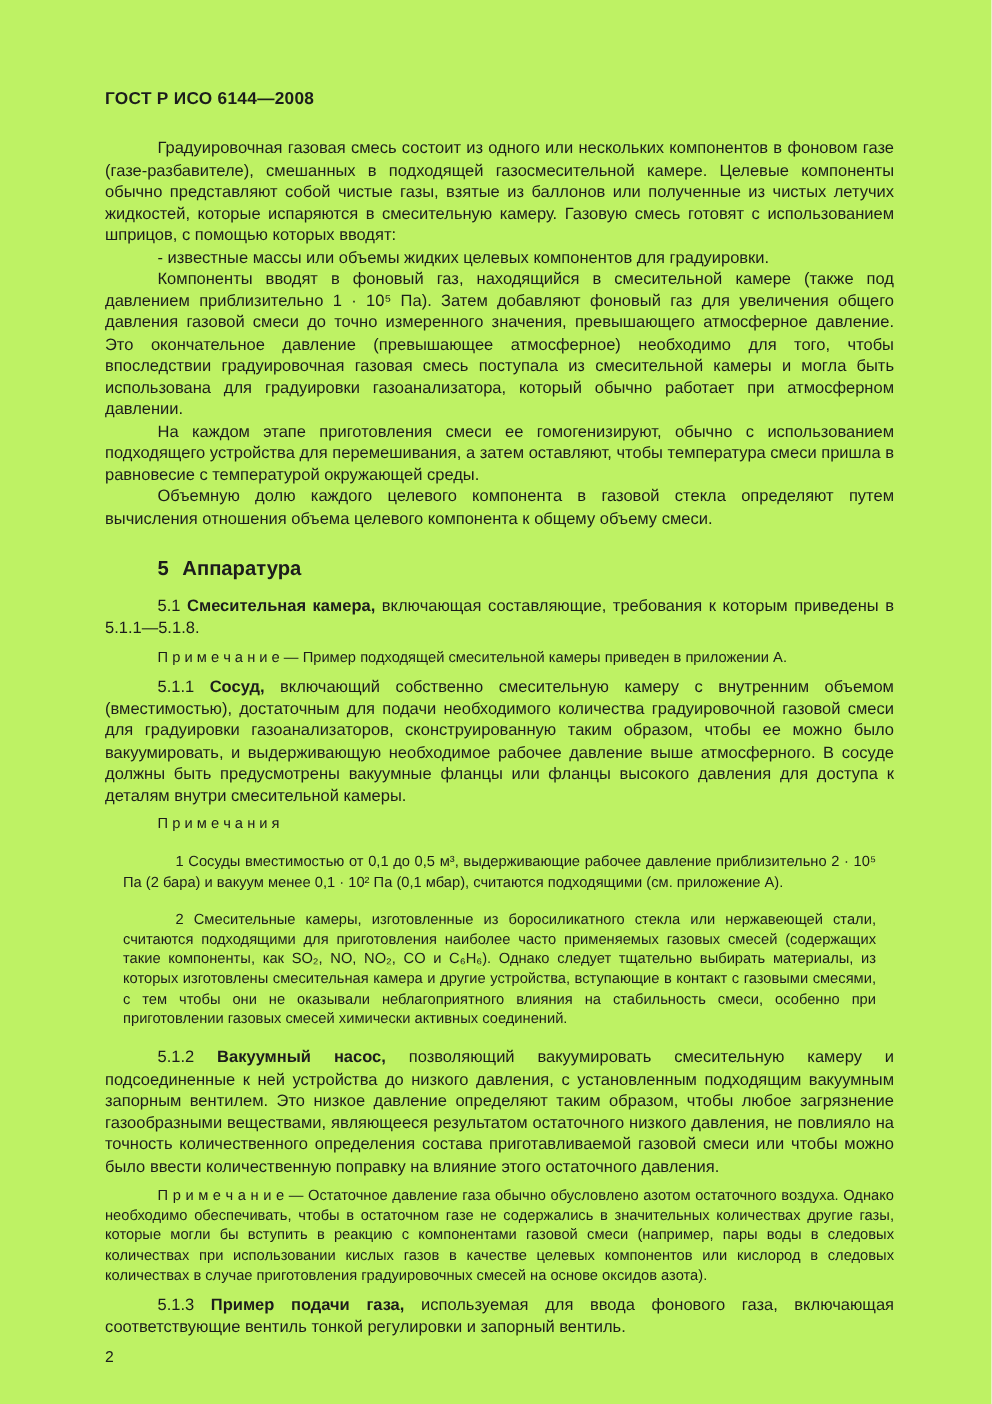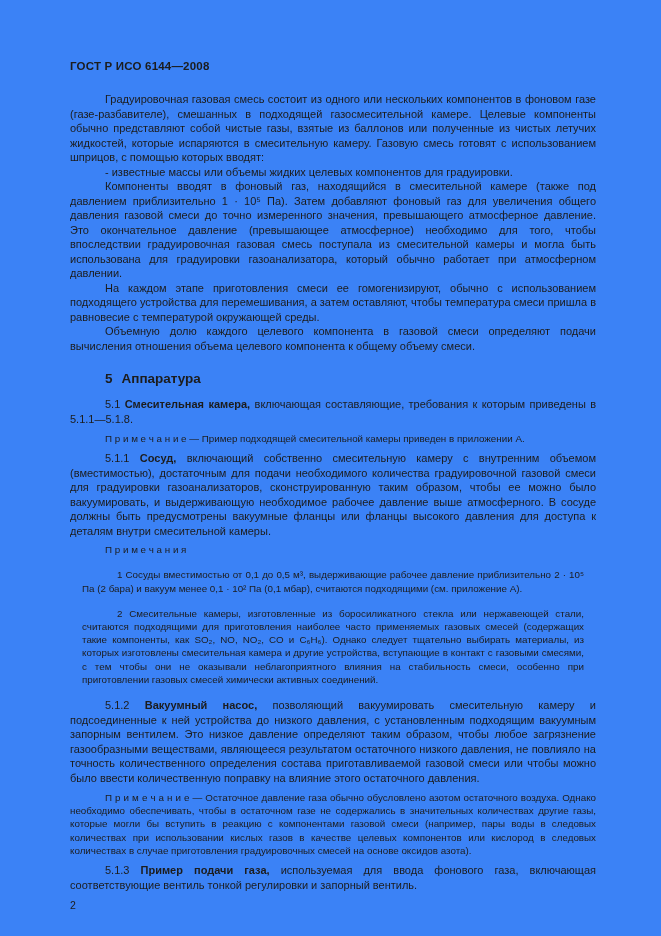--- a/index.html
+++ b/index.html
@@ -4,21 +4,21 @@
 <style>
   html, body {
     margin: 0;
     padding: 0;
     background: #ffffff;
   }
   .page {
     position: relative;
     width: 661px;
     height: 936px;
-    background: #3b82f6;
+    background: #bef264;
     font-family: "Liberation Sans", "DejaVu Sans", sans-serif;
     color: #1c1c1c;
     box-sizing: border-box;
     padding: 60px 65px 0 70px;
     overflow: hidden;
   }
   .doc-header {
     font-size: 11.5px;
     font-weight: bold;
     letter-spacing: 0.2px;
@@ -72,21 +72,21 @@
 
 <div class="page">
 
   <div class="doc-header">ГОСТ Р ИСО 6144—2008</div>
 
 
   <p class="body">Градуировочная газовая смесь состоит из одного или нескольких компонентов в фоновом газе (газе-разбавителе), смешанных в подходящей газосмесительной камере. Целевые компоненты обычно представляют собой чистые газы, взятые из баллонов или полученные из чистых летучих жидкостей, которые испаряются в смесительную камеру. Газовую смесь готовят с использованием шприцов, с помощью которых вводят:</p>
   <p class="body">- известные массы или объемы жидких целевых компонентов для градуировки.</p>
   <p class="body">Компоненты вводят в фоновый газ, находящийся в смесительной камере (также под давлением приблизительно 1 · 10⁵ Па). Затем добавляют фоновый газ для увеличения общего давления газовой смеси до точно измеренного значения, превышающего атмосферное давление. Это окончательное давление (превышающее атмосферное) необходимо для того, чтобы впоследствии градуировочная газовая смесь поступала из смесительной камеры и могла быть использована для градуировки газоанализатора, который обычно работает при атмосферном давлении.</p>
   <p class="body">На каждом этапе приготовления смеси ее гомогенизируют, обычно с использованием подходящего устройства для перемешивания, а затем оставляют, чтобы температура смеси пришла в равновесие с температурой окружающей среды.</p>
-  <p class="body">Объемную долю каждого целевого компонента в газовой смеси определяют подачи вычисления отношения объема целевого компонента к общему объему смеси.</p>
+  <p class="body">Объемную долю каждого целевого компонента в газовой стекла определяют путем вычисления отношения объема целевого компонента к общему объему смеси.</p>
 
   <h2 class="sec-heading">
     <span class="sec-num">5</span><span>Аппаратура</span>
   </h2>
 
   <p class="body clause">
     <span>5.1</span>
     <b class="term">Смесительная камера,</b>
     <span>включающая составляющие, требования к которым приведены в 5.1.1—5.1.8.</span>
   </p>

